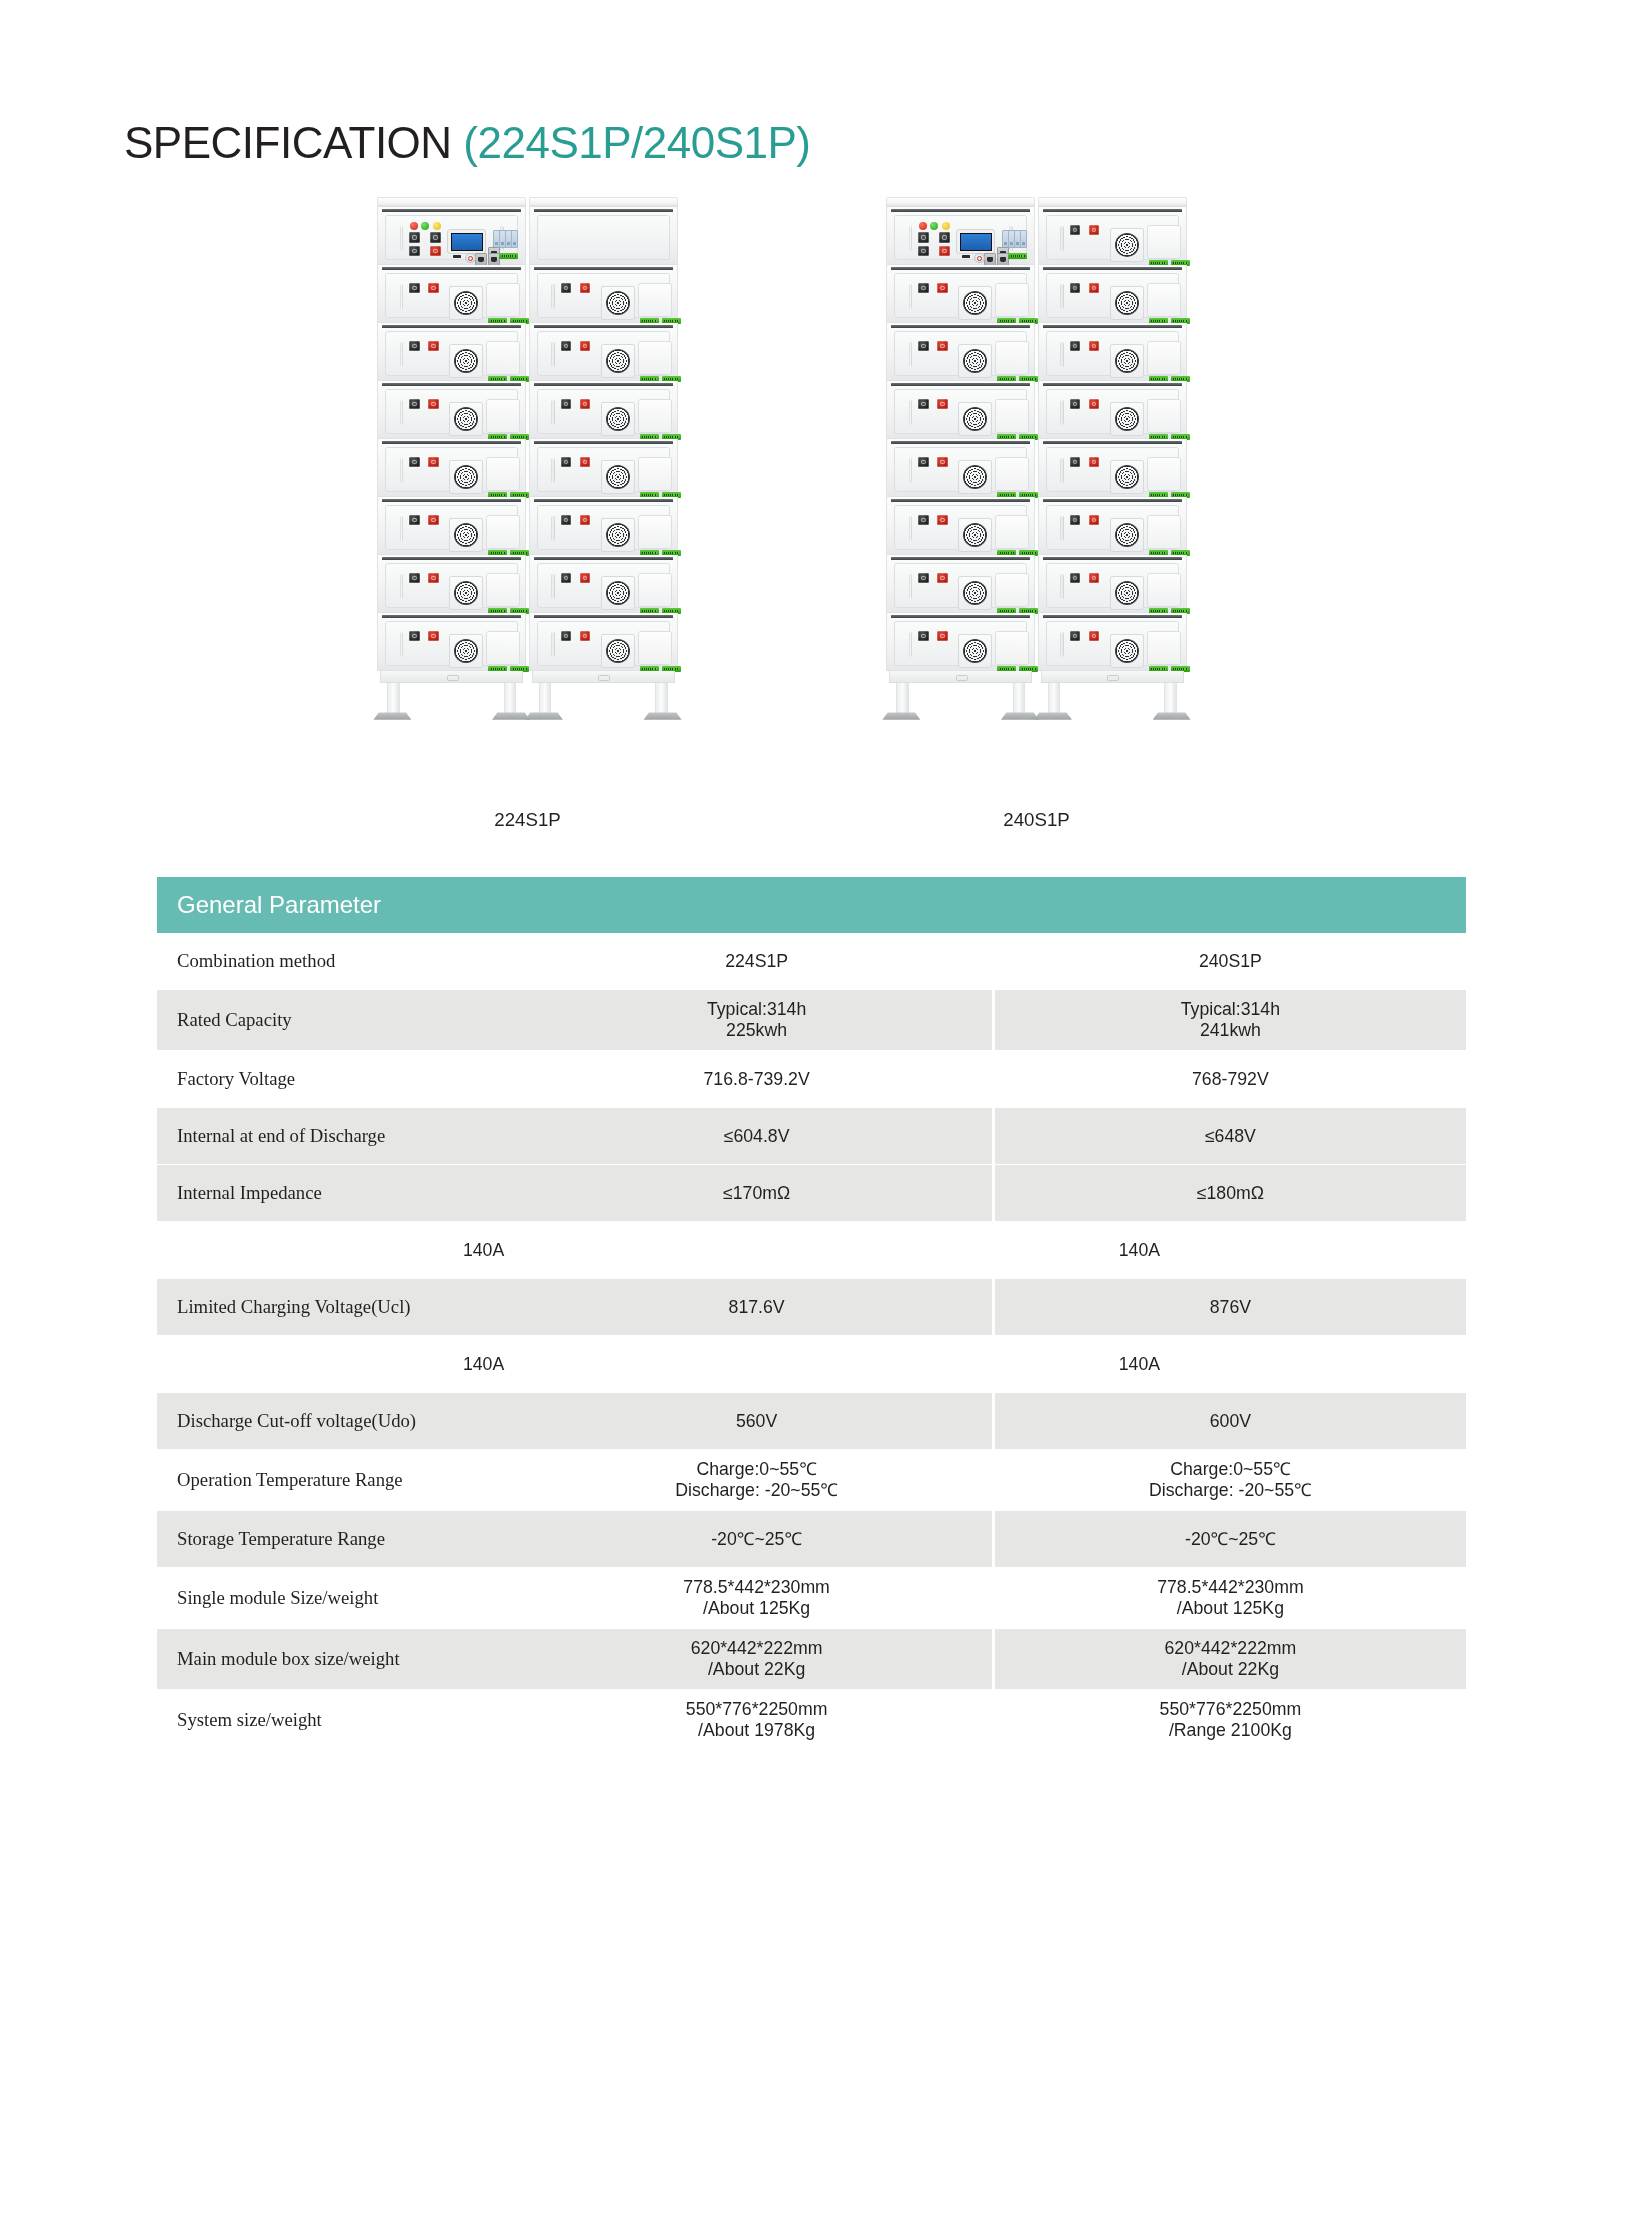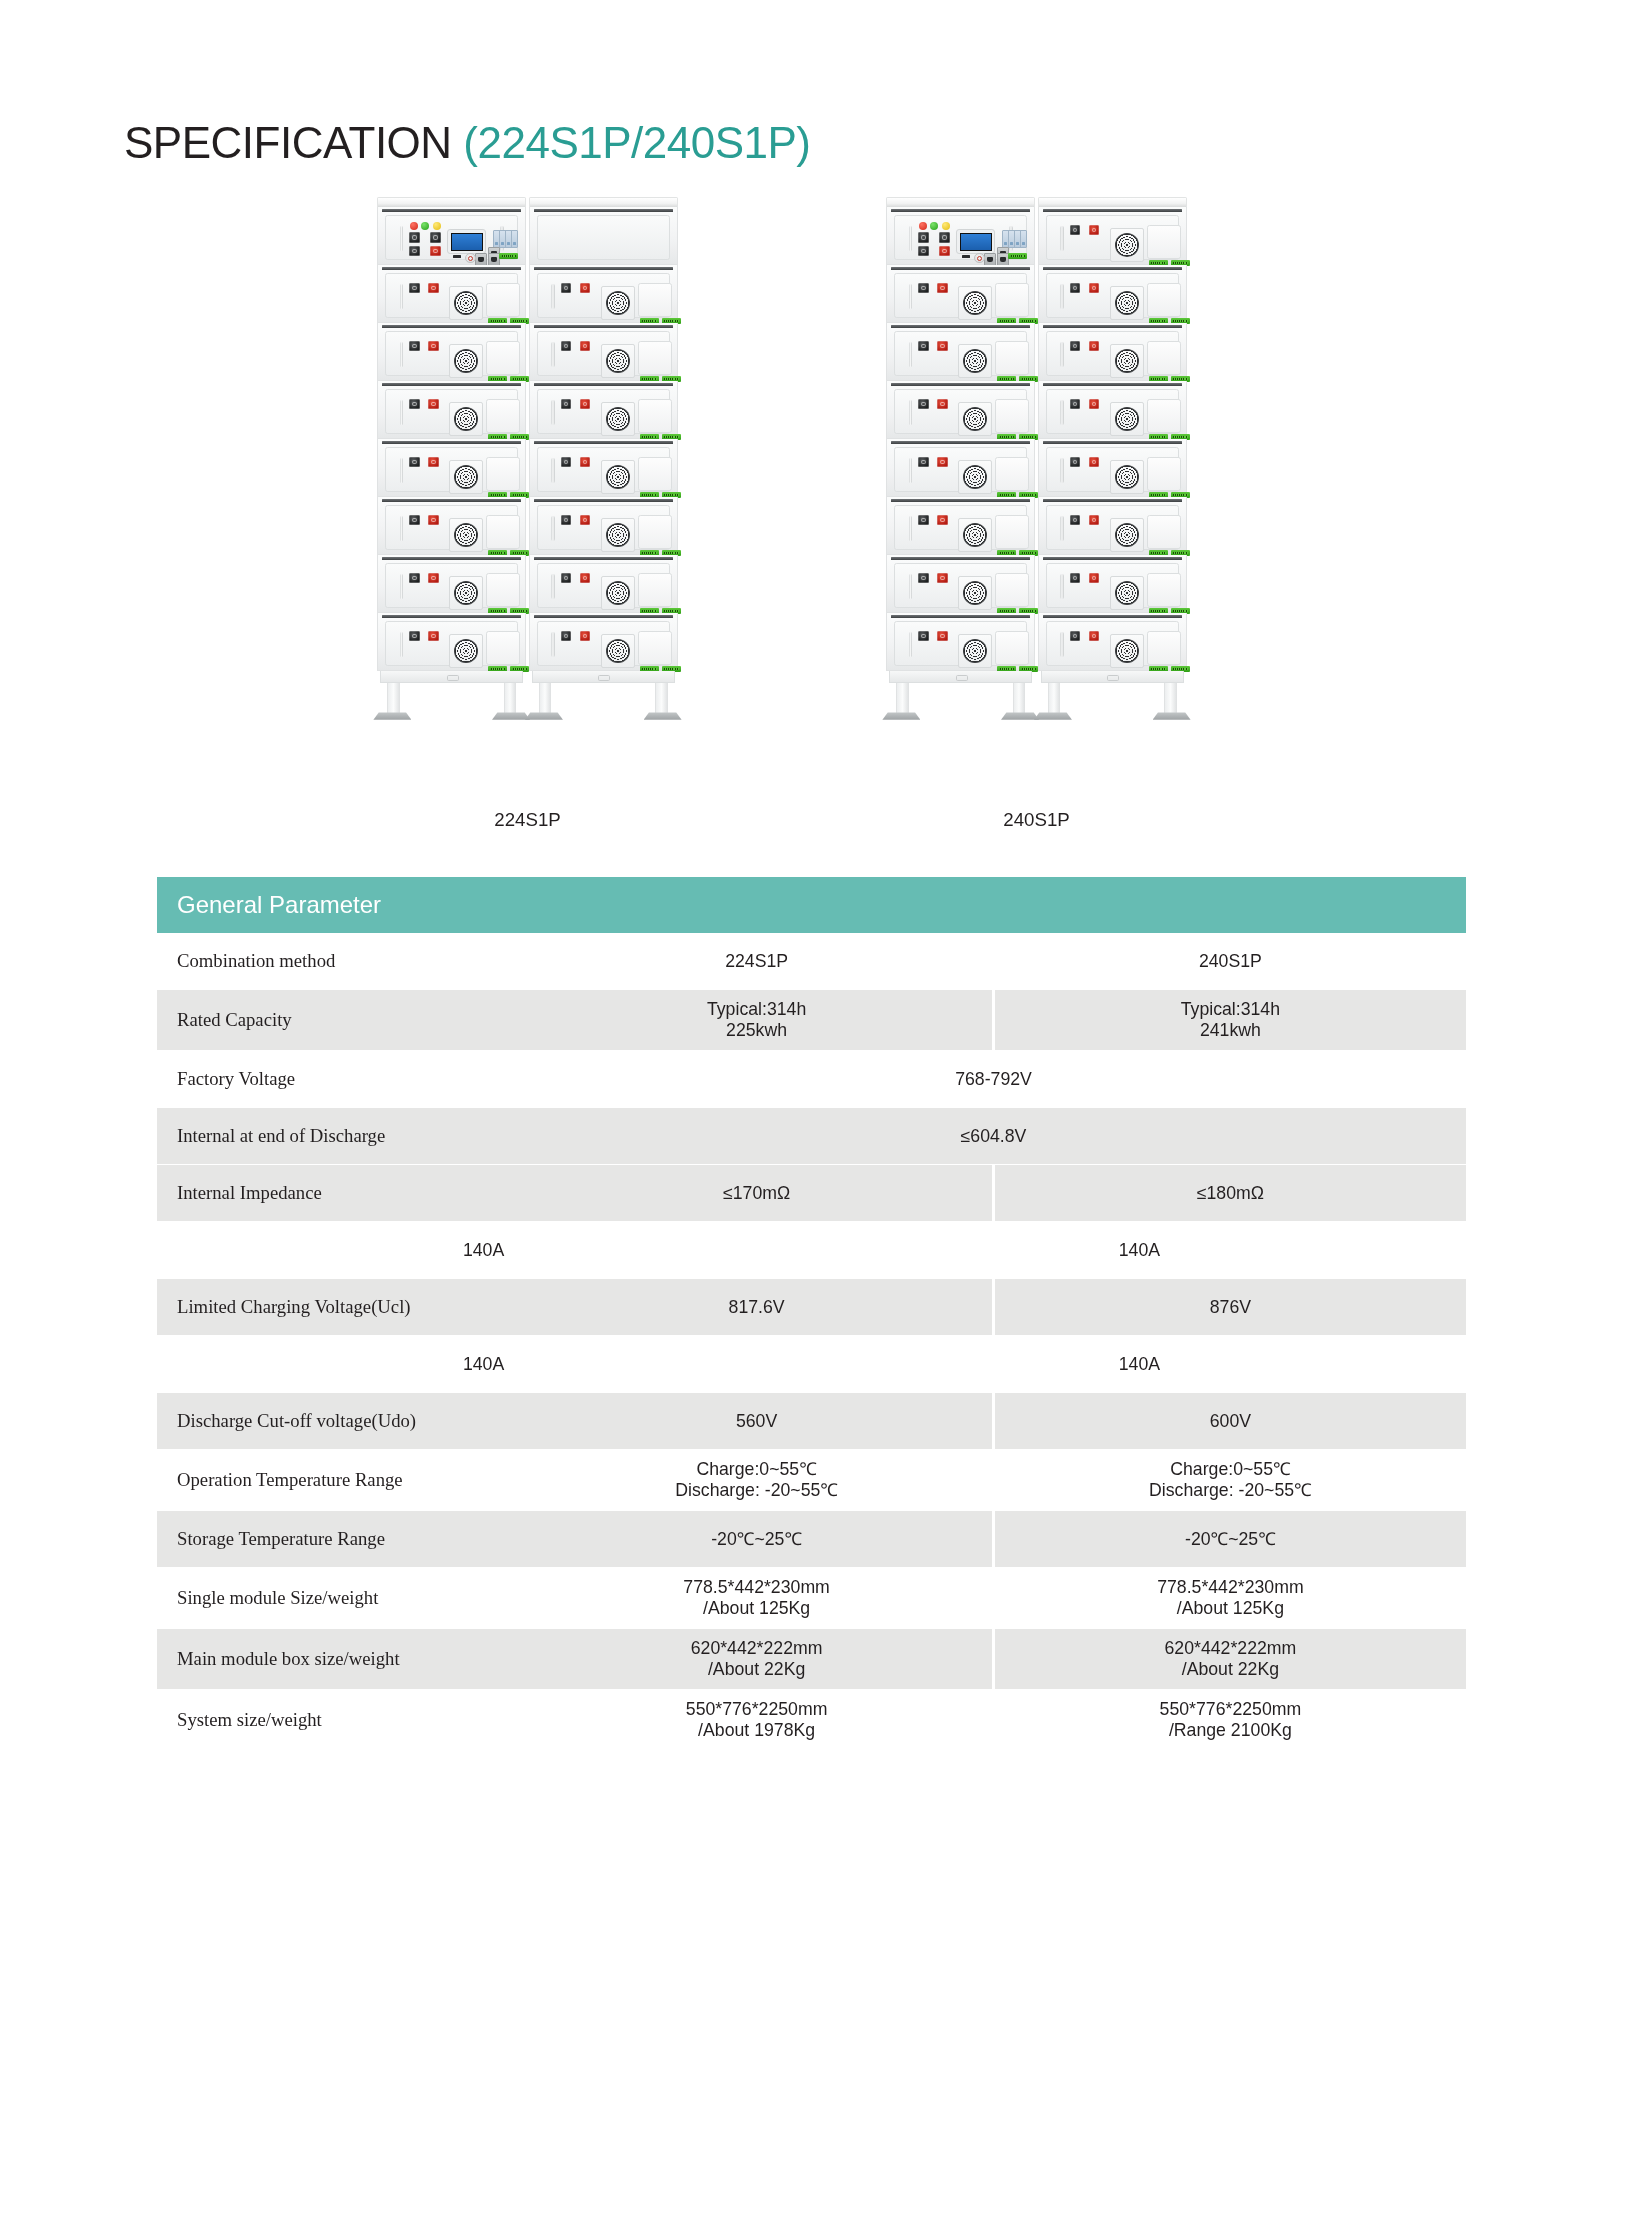--- a/index.html
+++ b/index.html
@@ -879,28 +879,34 @@
           <span>225kwh</span>
         </div>
         <div class="c-val">
           <span>Typical:314h</span>
           <span>241kwh</span>
         </div>
       </div>
       <div class="spec-row">
         <div class="c-label">Factory Voltage</div>
         <div class="c-val">
+          <span>716.8-739.2V</span>
+        </div>
+        <div class="c-val">
           <span>768-792V</span>
         </div>
       </div>
       <div class="spec-row alt">
         <div class="c-label">Internal at end of Discharge</div>
         <div class="c-val">
           <span>≤604.8V</span>
         </div>
+        <div class="c-val">
+          <span>≤648V</span>
+        </div>
       </div>
       <div class="spec-row alt">
         <div class="c-label">Internal Impedance</div>
         <div class="c-val">
           <span>≤170mΩ</span>
         </div>
         <div class="c-val">
           <span>≤180mΩ</span>
         </div>
       </div>

